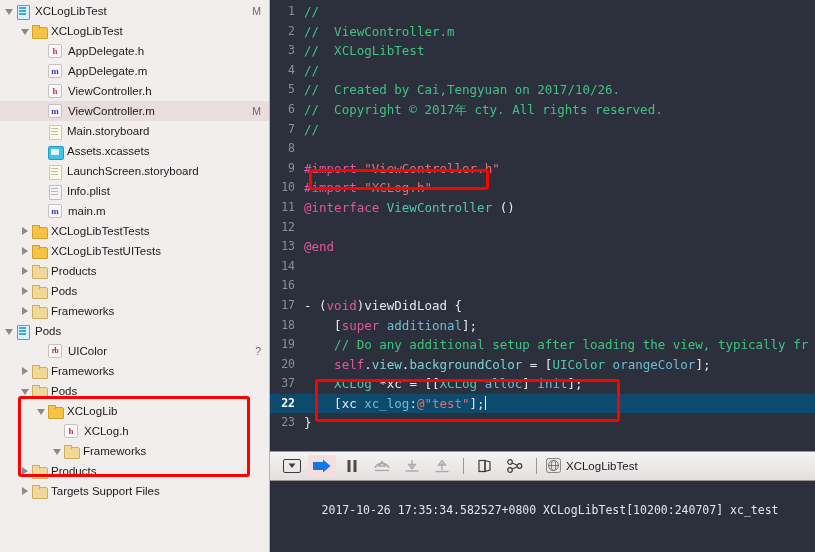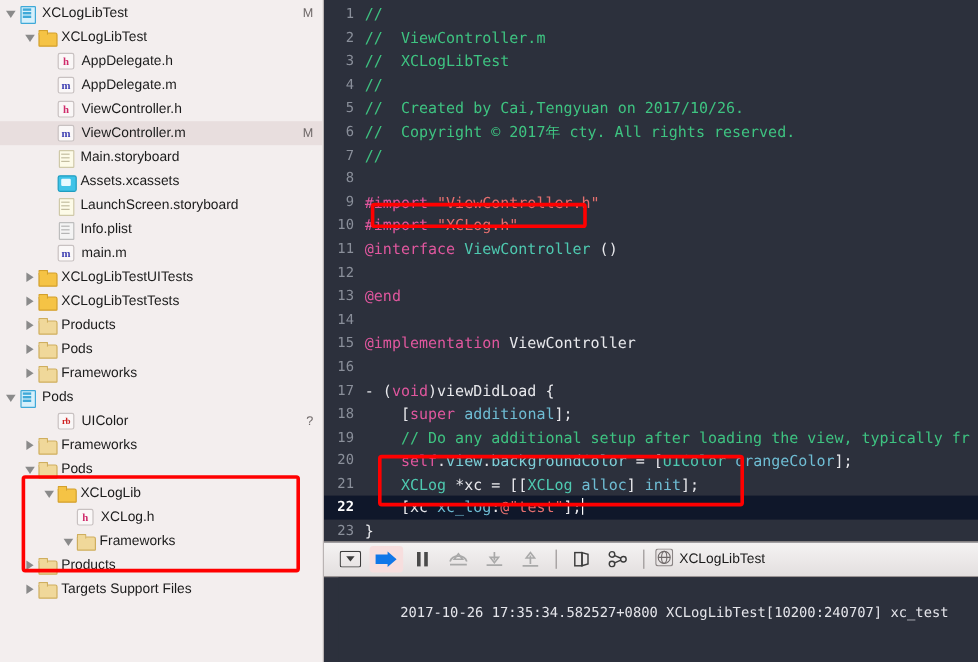--- a/index.html
+++ b/index.html
@@ -210,21 +210,21 @@
     font-size: 12.5px;
     padding-top: 2px;
   }
   .code-line {
     height: 19.6px;
     line-height: 19.6px;
     display: flex;
     white-space: pre;
     position: relative;
   }
-  .code-line.current { background: #0f172a; }
+  .code-line.current { background: #0c4a6e; }
   .lineno {
     width: 34px;
     flex: 0 0 34px;
     text-align: right;
     padding-right: 9px;
     color: #8a8f9a;
     font-size: 11.5px;
     user-select: none;
   }
   .code-line.current .lineno { color: #ffffff; font-weight: 700; }
@@ -285,21 +285,20 @@
   
   .console {
     flex: 1 1 auto;
     background: #2c303c;
     color: #e4e4ea;
     font-family: "DejaVu Sans Mono", "Liberation Mono", monospace;
     font-size: 11.5px;
     padding: 8px 10px;
     white-space: pre;
     overflow: hidden;
-    margin-left: 12px;
   }
 
   
   .vscroll {
     position: absolute;
     right: 0; top: 0;
     width: 3px; height: 451px;
     background: transparent;
   }
 </style>
@@ -363,26 +362,26 @@
           <span class="nav-label">Info.plist</span>
         </div>
         <div class="nav-row d2">
           <span class="twisty"></span>
           <span class="ico src m">m</span>
           <span class="nav-label">main.m</span>
         </div>
         <div class="nav-row d1">
           <span class="twisty closed"></span>
           <span class="ico folder"></span>
+          <span class="nav-label">XCLogLibTestTests</span>
+        </div>
+        <div class="nav-row d1">
+          <span class="twisty closed"></span>
+          <span class="ico folder"></span>
           <span class="nav-label">XCLogLibTestUITests</span>
-        </div>
-        <div class="nav-row d1">
-          <span class="twisty closed"></span>
-          <span class="ico folder"></span>
-          <span class="nav-label">XCLogLibTestTests</span>
         </div>
         <div class="nav-row d1">
           <span class="twisty closed"></span>
           <span class="ico folder dim"></span>
           <span class="nav-label">Products</span>
         </div>
         <div class="nav-row d1">
           <span class="twisty closed"></span>
           <span class="ico folder dim"></span>
           <span class="nav-label">Pods</span>
@@ -454,27 +453,26 @@
         <div class="code-line"><span class="lineno">5</span><span class="code-text"><span class="c-comment">//  Created by Cai,Tengyuan on 2017/10/26.</span></span></div>
         <div class="code-line"><span class="lineno">6</span><span class="code-text"><span class="c-comment">//  Copyright © 2017年 cty. All rights reserved.</span></span></div>
         <div class="code-line"><span class="lineno">7</span><span class="code-text"><span class="c-comment">//</span></span></div>
         <div class="code-line"><span class="lineno">8</span><span class="code-text"></span></div>
         <div class="code-line"><span class="lineno">9</span><span class="code-text"><span class="c-pre">#import </span><span class="c-string">"ViewController.h"</span></span></div>
         <div class="code-line"><span class="lineno">10</span><span class="code-text"><span class="c-pre">#import </span><span class="c-string">"XCLog.h"</span></span></div>
         <div class="code-line"><span class="lineno">11</span><span class="code-text"><span class="c-kw">@interface</span><span class="c-plain"> </span><span class="c-type">ViewController</span><span class="c-plain"> ()</span></span></div>
         <div class="code-line"><span class="lineno">12</span><span class="code-text"></span></div>
         <div class="code-line"><span class="lineno">13</span><span class="code-text"><span class="c-kw">@end</span></span></div>
         <div class="code-line"><span class="lineno">14</span><span class="code-text"></span></div>
-        <div class="code-line"><span class="lineno">15</span><span class="code-text"><span class="c-kw">@implementation</span><span class="c-plain"> ViewController</span></span></div>
         <div class="code-line"><span class="lineno">16</span><span class="code-text"></span></div>
         <div class="code-line"><span class="lineno">17</span><span class="code-text"><span class="c-plain">- (</span><span class="c-kw">void</span><span class="c-plain">)viewDidLoad {</span></span></div>
         <div class="code-line"><span class="lineno">18</span><span class="code-text"><span class="c-plain">    [</span><span class="c-kw">super</span><span class="c-plain"> </span><span class="c-method">additional</span><span class="c-plain">];</span></span></div>
         <div class="code-line"><span class="lineno">19</span><span class="code-text"><span class="c-comment">    // Do any additional setup after loading the view, typically fr</span></span></div>
         <div class="code-line"><span class="lineno">20</span><span class="code-text"><span class="c-plain">    </span><span class="c-kw">self</span><span class="c-plain">.</span><span class="c-prop">view</span><span class="c-plain">.</span><span class="c-prop">backgroundColor</span><span class="c-plain"> = [</span><span class="c-type">UIColor</span><span class="c-plain"> </span><span class="c-method">orangeColor</span><span class="c-plain">];</span></span></div>
-        <div class="code-line"><span class="lineno">21</span><span class="code-text"><span class="c-plain">    </span><span class="c-type">XCLog</span><span class="c-plain"> *xc = [[</span><span class="c-type">XCLog</span><span class="c-plain"> </span><span class="c-method">alloc</span><span class="c-plain">] </span><span class="c-method">init</span><span class="c-plain">];</span></span></div>
+        <div class="code-line"><span class="lineno">37</span><span class="code-text"><span class="c-plain">    </span><span class="c-type">XCLog</span><span class="c-plain"> *xc = [[</span><span class="c-type">XCLog</span><span class="c-plain"> </span><span class="c-method">alloc</span><span class="c-plain">] </span><span class="c-method">init</span><span class="c-plain">];</span></span></div>
         <div class="code-line current"><span class="lineno">22</span><span class="code-text"><span class="c-plain">    [xc </span><span class="c-method">xc_log</span><span class="c-plain">:</span><span class="c-string">@"test"</span><span class="c-plain">];</span><span class="cursor"></span></span></div>
         <div class="code-line"><span class="lineno">23</span><span class="code-text"><span class="c-plain">}</span></span></div>
       </div>
 
     <div class="redbox" style="left:39px; top:169px; width:180px; height:21px;"></div>
     <div class="redbox" style="left:45px; top:379px; width:305px; height:43px;"></div>
 
     <div class="debug-bar">
 
       <div class="tb-btn">

